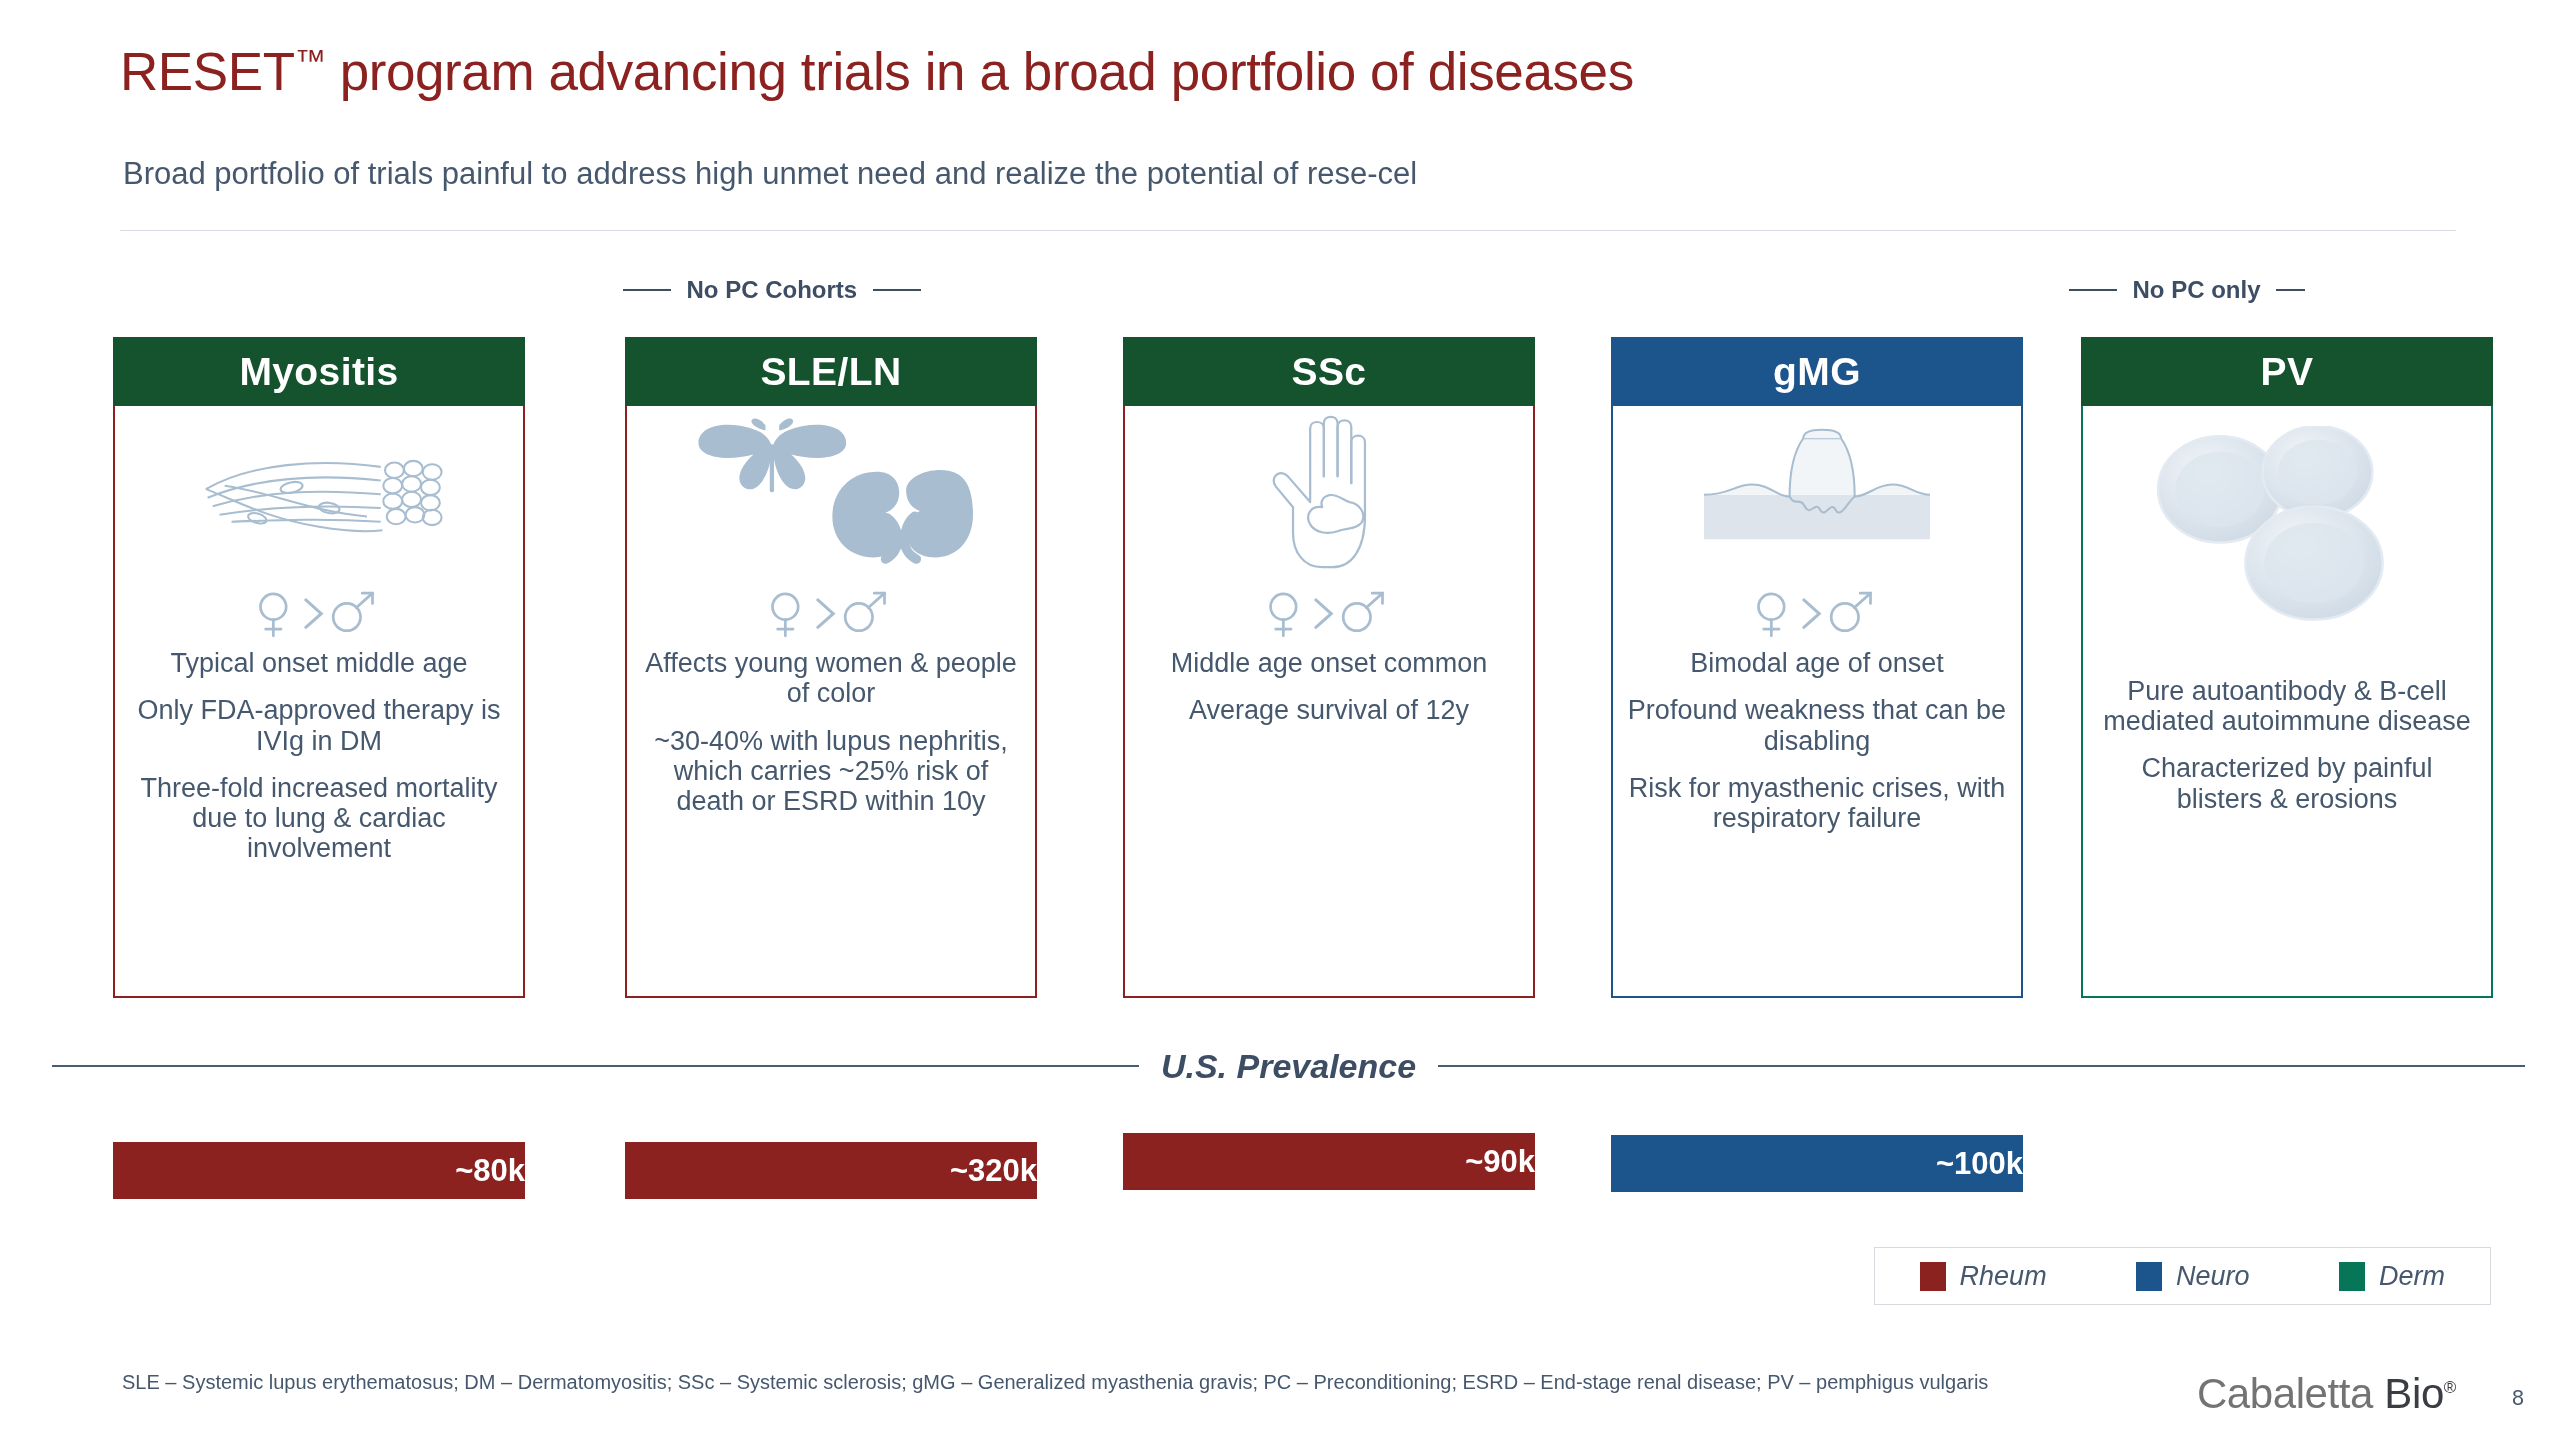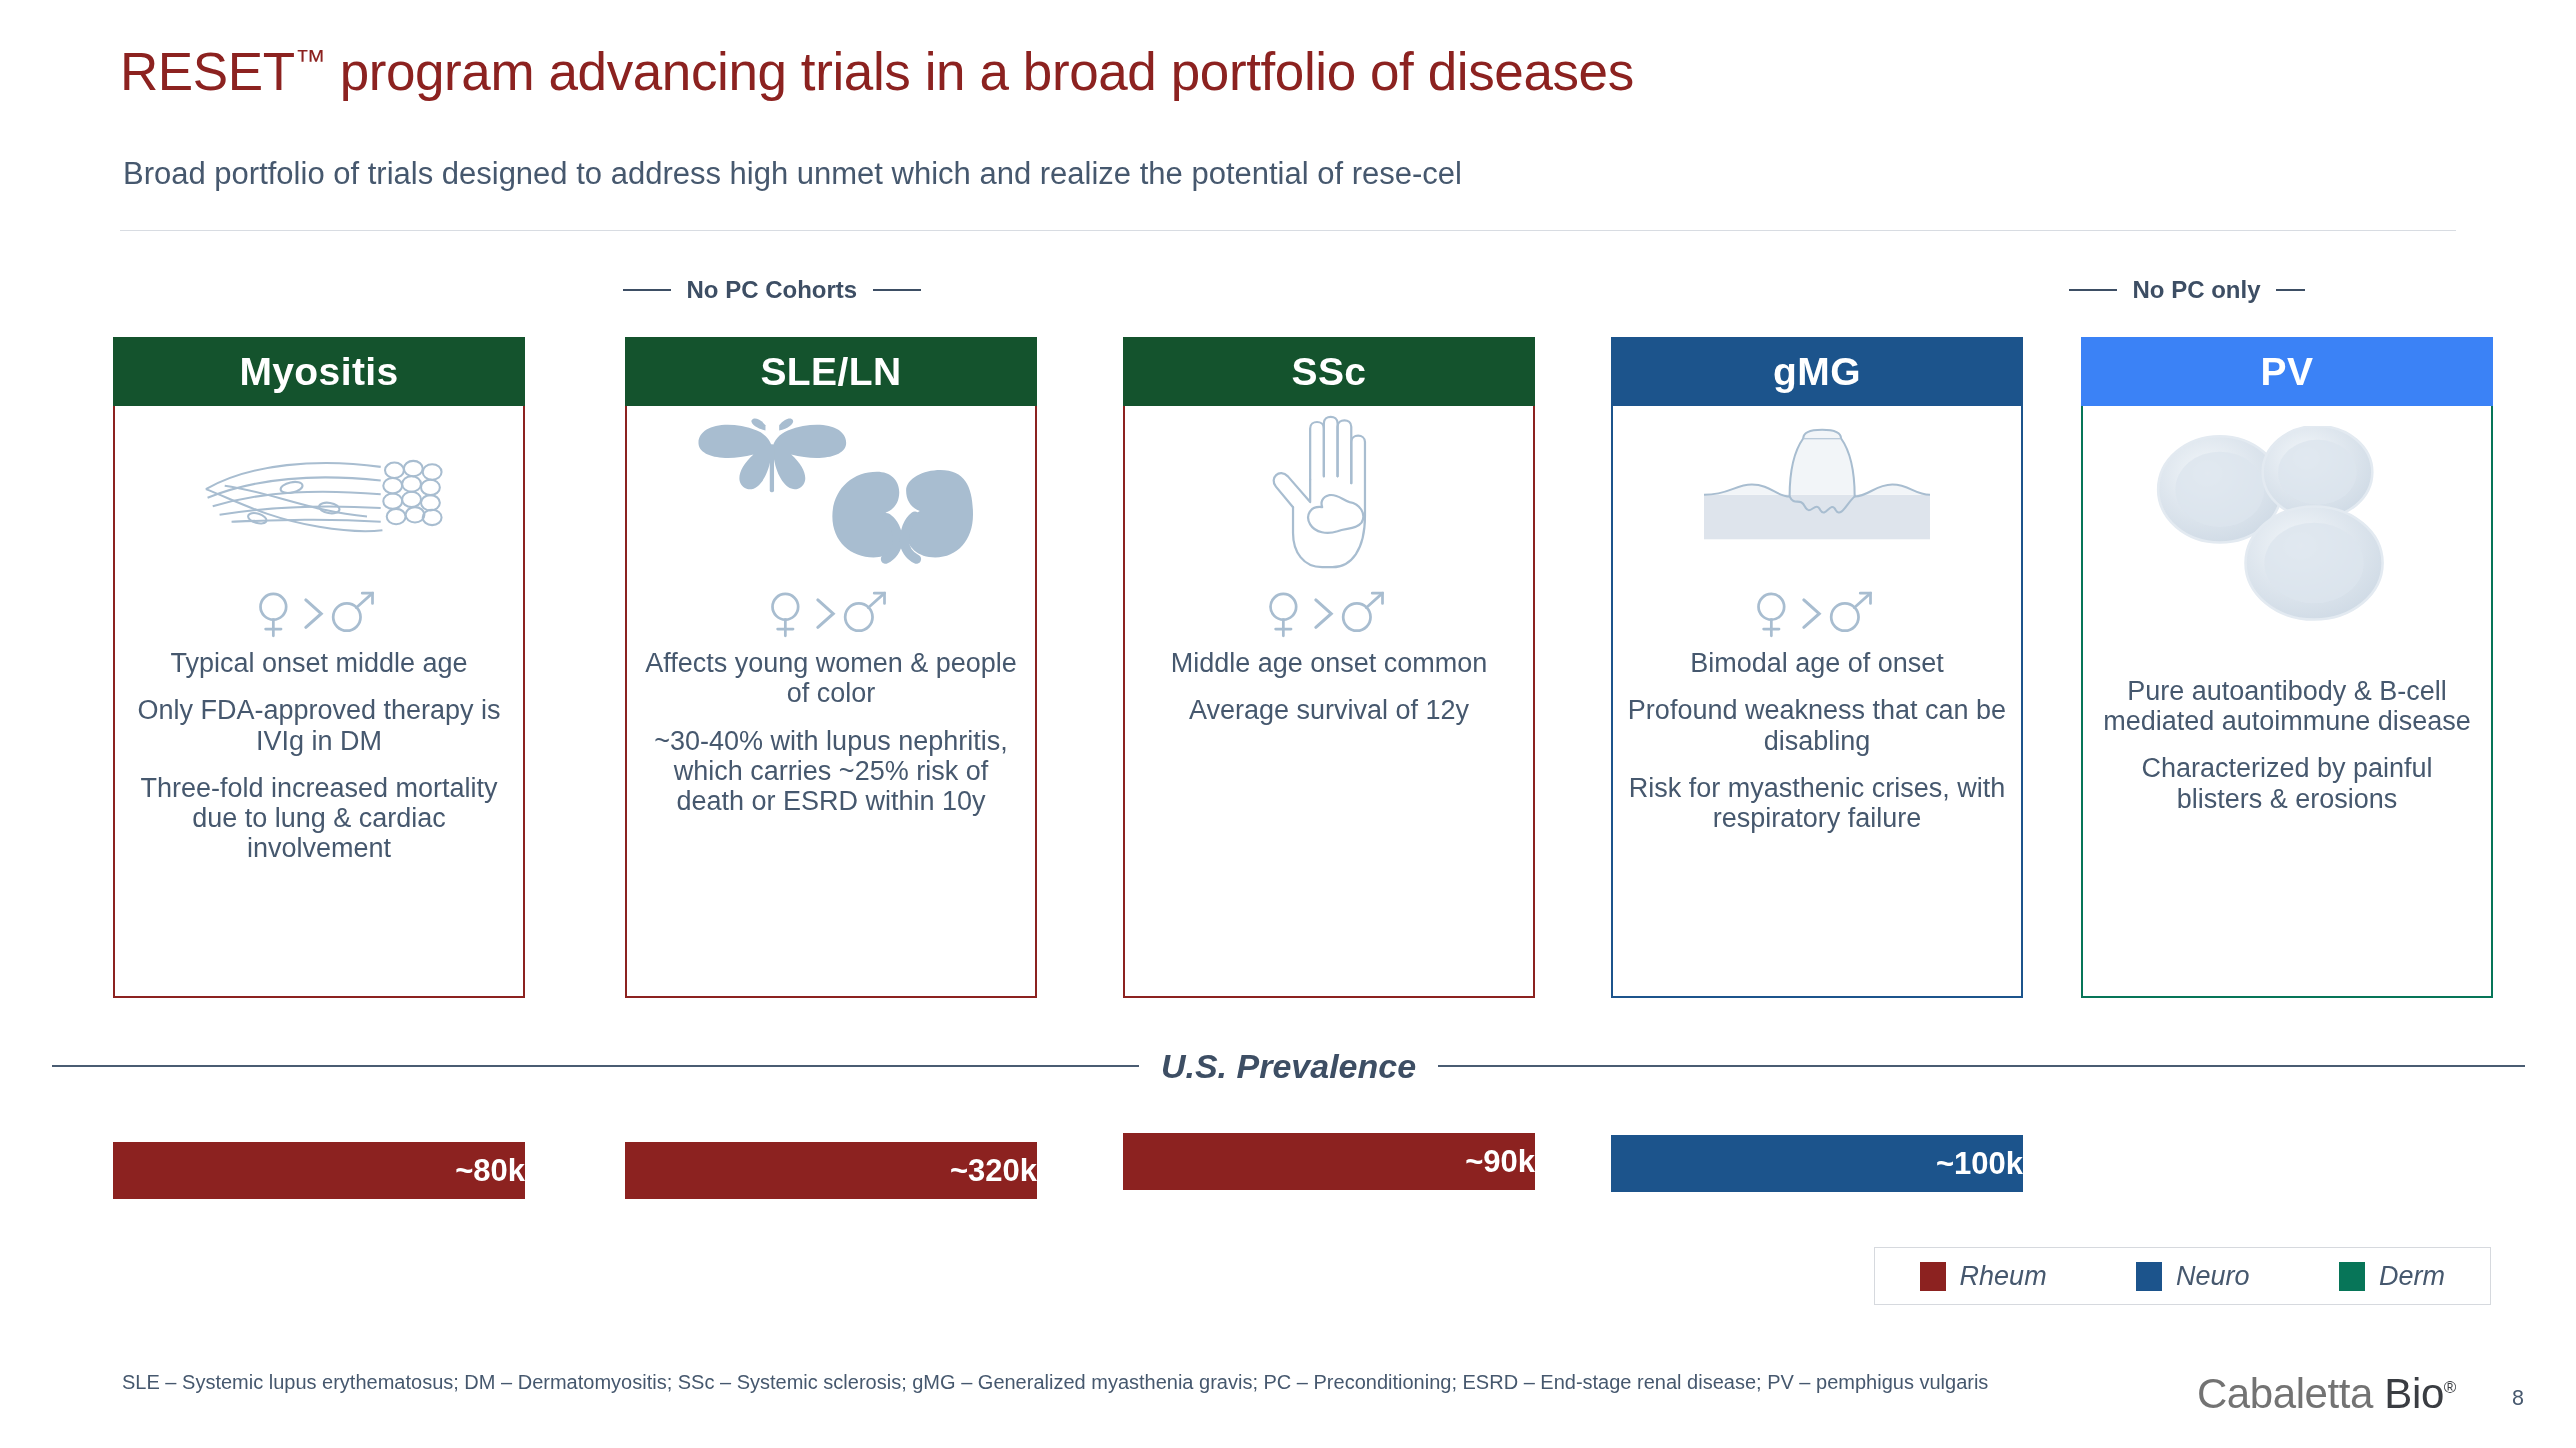--- a/index.html
+++ b/index.html
@@ -63,21 +63,21 @@
   }
   .bullet{
     font-size:27px;line-height:1.12;color:#46586E;text-align:center;
   }
 
   
   .theme-rheum .card-header{background:#14532d;}
   .theme-rheum .card-body{border-color:#8C2220;}
   .theme-neuro .card-header{background:#1C548C;}
   .theme-neuro .card-body{border-color:#1C548C;}
-  .theme-derm  .card-header{background:#3b82f6;}
+  .theme-derm  .card-header{background:#14532d;}
   .theme-derm  .card-body{border-color:#077558;}
 
   
   .prev-divider{
     position:absolute;left:52px;top:1049px;width:2473px;height:34px;
     display:flex;align-items:center;
   }
   .prev-line{flex:1;height:2.6px;background:#4A5C72;}
   .prev-label{
     padding:0 22px;font-size:34px;font-weight:bold;font-style:italic;
@@ -124,21 +124,21 @@
 
   svg{display:block;}
 </style>
 </head>
 <body>
 
 <div class="slide">
 
   <div class="title"><span>RESET</span><span class="tm">™</span><span> program advancing trials in a broad portfolio of diseases</span></div>
 
-  <div class="subtitle">Broad portfolio of trials designed to address high unmet which and realize the potential of rese-cel</div>
+  <div class="subtitle">Broad portfolio of trials painful to address high unmet need and realize the potential of rese-cel</div>
 
   <div class="header-rule"></div>
 
   <div class="grouplabel" id="group-nopc">
     <span class="dash"></span>
     <span>No PC Cohorts</span>
     <span class="dash"></span>
   </div>
 
   <div class="grouplabel" id="group-nopconly">

